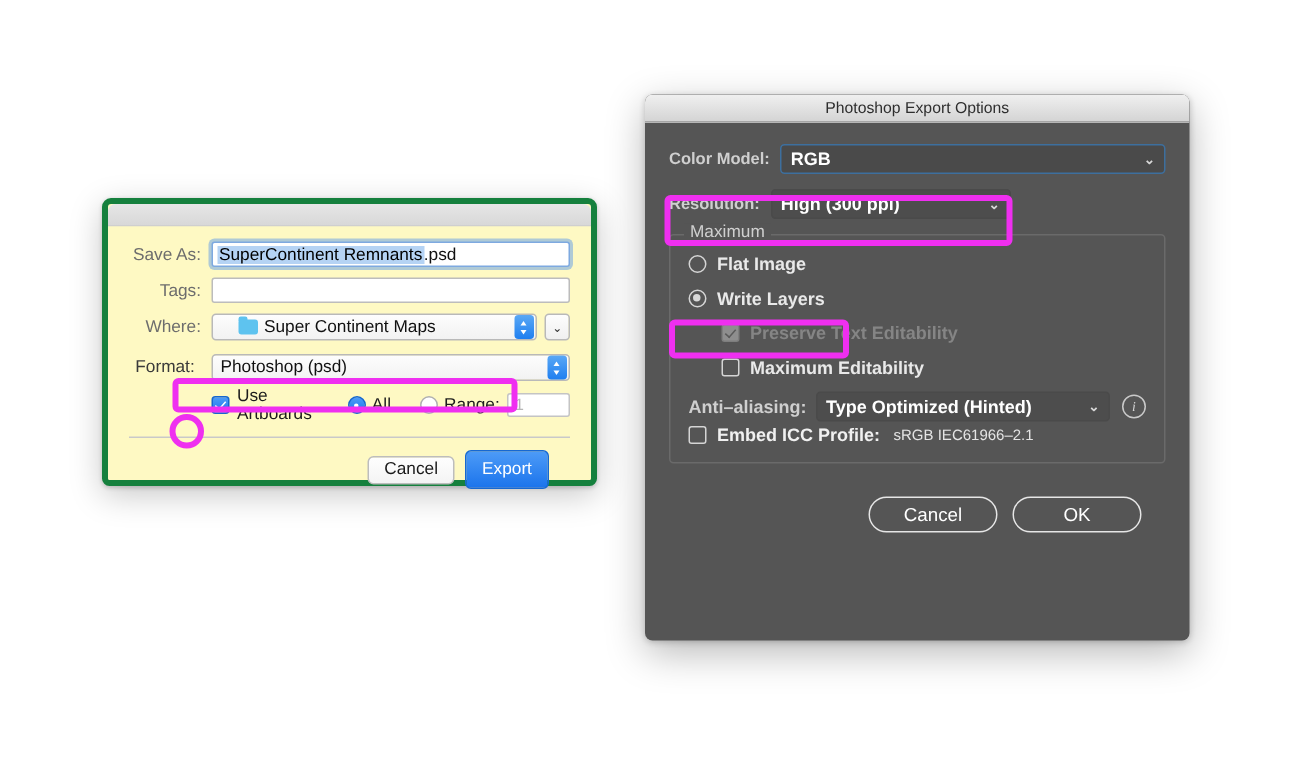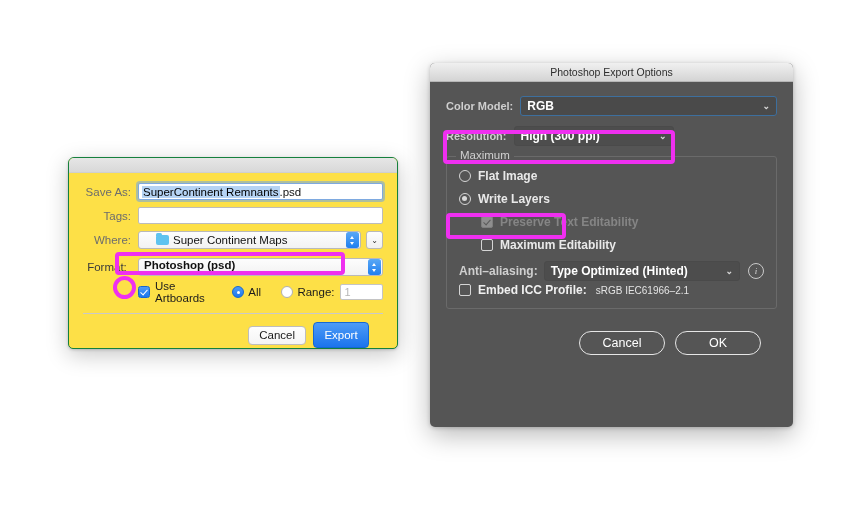--- a/index.html
+++ b/index.html
@@ -9,25 +9,25 @@
     font-family:"Liberation Sans", sans-serif;
     position:relative;
     overflow:hidden;
     -webkit-font-smoothing:antialiased;
   }
   
   #stage{position:absolute;inset:0;background:#ffffff;}
 
   
   .save-dialog{
-    position:absolute;left:68px;top:157px;width:330px;height:192px;
-    background:#fde047;
+    position:absolute;left:68px;top:132px;width:330px;height:192px;
+    background:#fef9c3;
     border-radius:6px 6px 5px 5px;
     box-shadow:0 6px 22px rgba(0,0,0,.22), 0 1px 3px rgba(0,0,0,.18);
-    border:1px solid #15803d;
+    border:4px solid #15803d;
     box-sizing:border-box;
     font-size:11.5px;
     color:#1c1c1c;
   }
   .save-titlebar{
     height:14px;
     background:linear-gradient(#e6e6e6,#d8d8d8);
     border-radius:5px 5px 0 0;
     border-bottom:1px solid #cfcfcf;
   }
@@ -81,24 +81,24 @@
     background:linear-gradient(#fdfdfd,#f0f0f0);
     border:1px solid #b9b9b9;border-radius:3px;box-sizing:border-box;
     display:flex;align-items:center;justify-content:center;
     font-size:8px;color:#333;
   }
 
   
   .format-row{display:flex;align-items:center;margin:9px 0 4px 0;}
   .format-label{width:48px;text-align:center;margin-right:7px;color:#3a3a3a;font-size:11.5px;}
   .format-pop{
-    flex:1;display:flex;align-items:flex-start;height:18px;
+    flex:1;display:flex;align-items:center;height:18px;
     background:linear-gradient(#fdfdfd,#f2f2f2);
     border:1px solid #b9b9b9;border-radius:3px;box-sizing:border-box;
-    padding-left:5px;font-size:11.5px;color:#111;font-weight:bold;
+    padding-left:5px;font-size:11.5px;color:#111;
   }
   .format-pop .label{flex:1;}
 
   
   .artb-row{display:flex;align-items:center;margin-left:55px;margin-top:3px;font-size:11.5px;}
   .chk{
     width:12px;height:12px;border-radius:2.5px;flex:none;margin-right:5px;
     background:linear-gradient(#4d9bf7,#1c77ed);
     border:1px solid #1667cf;box-sizing:border-box;position:relative;
   }

